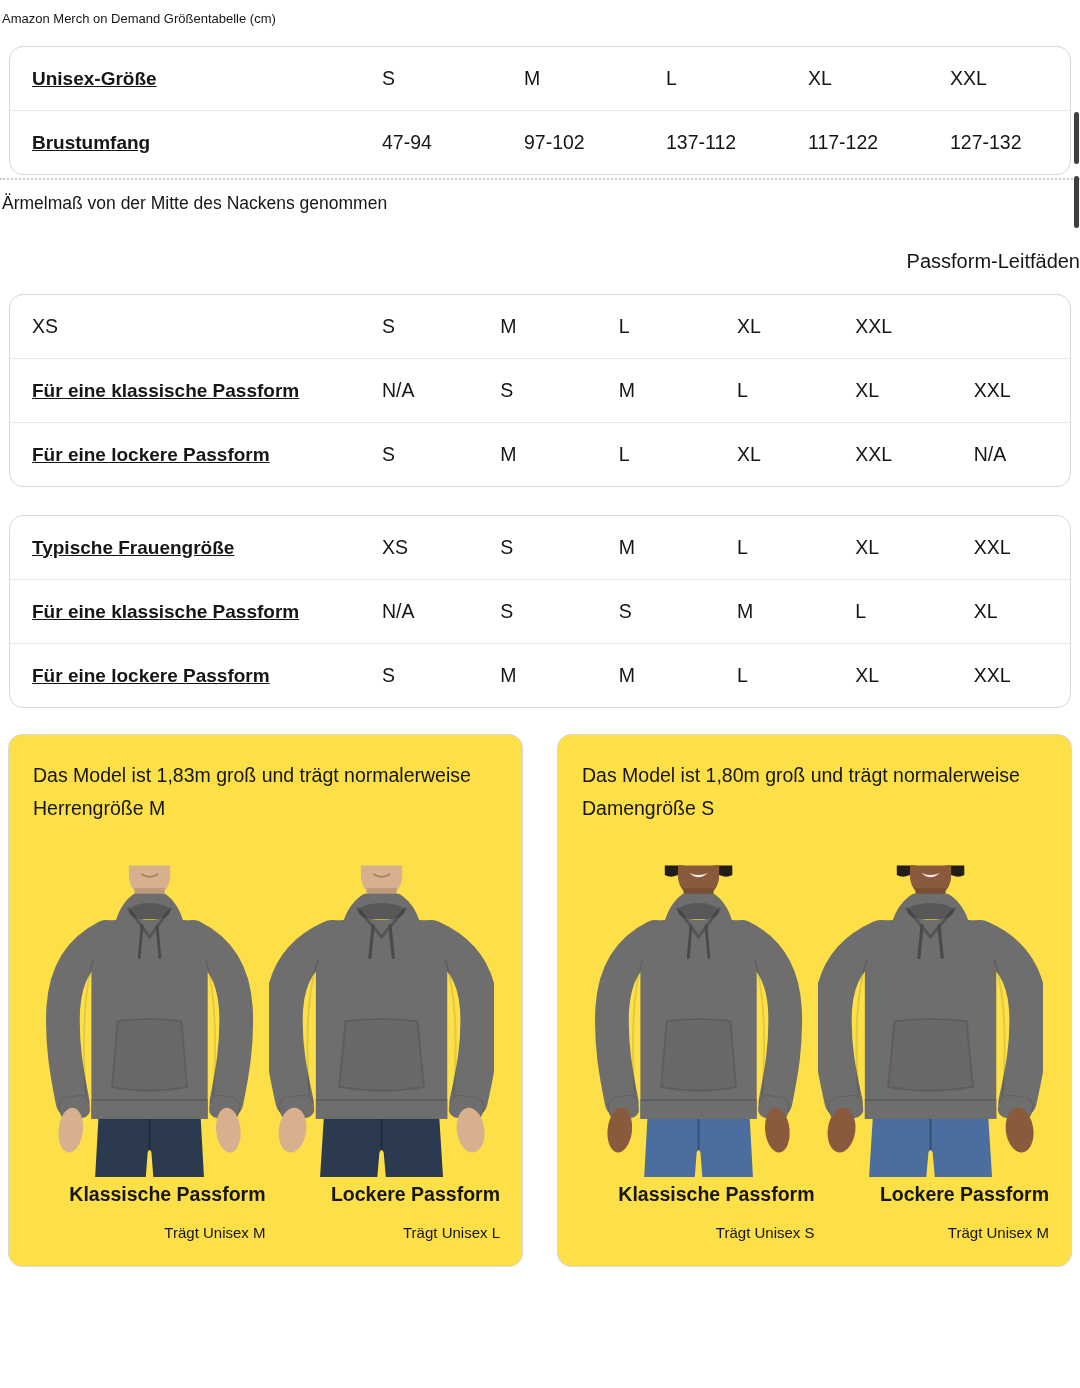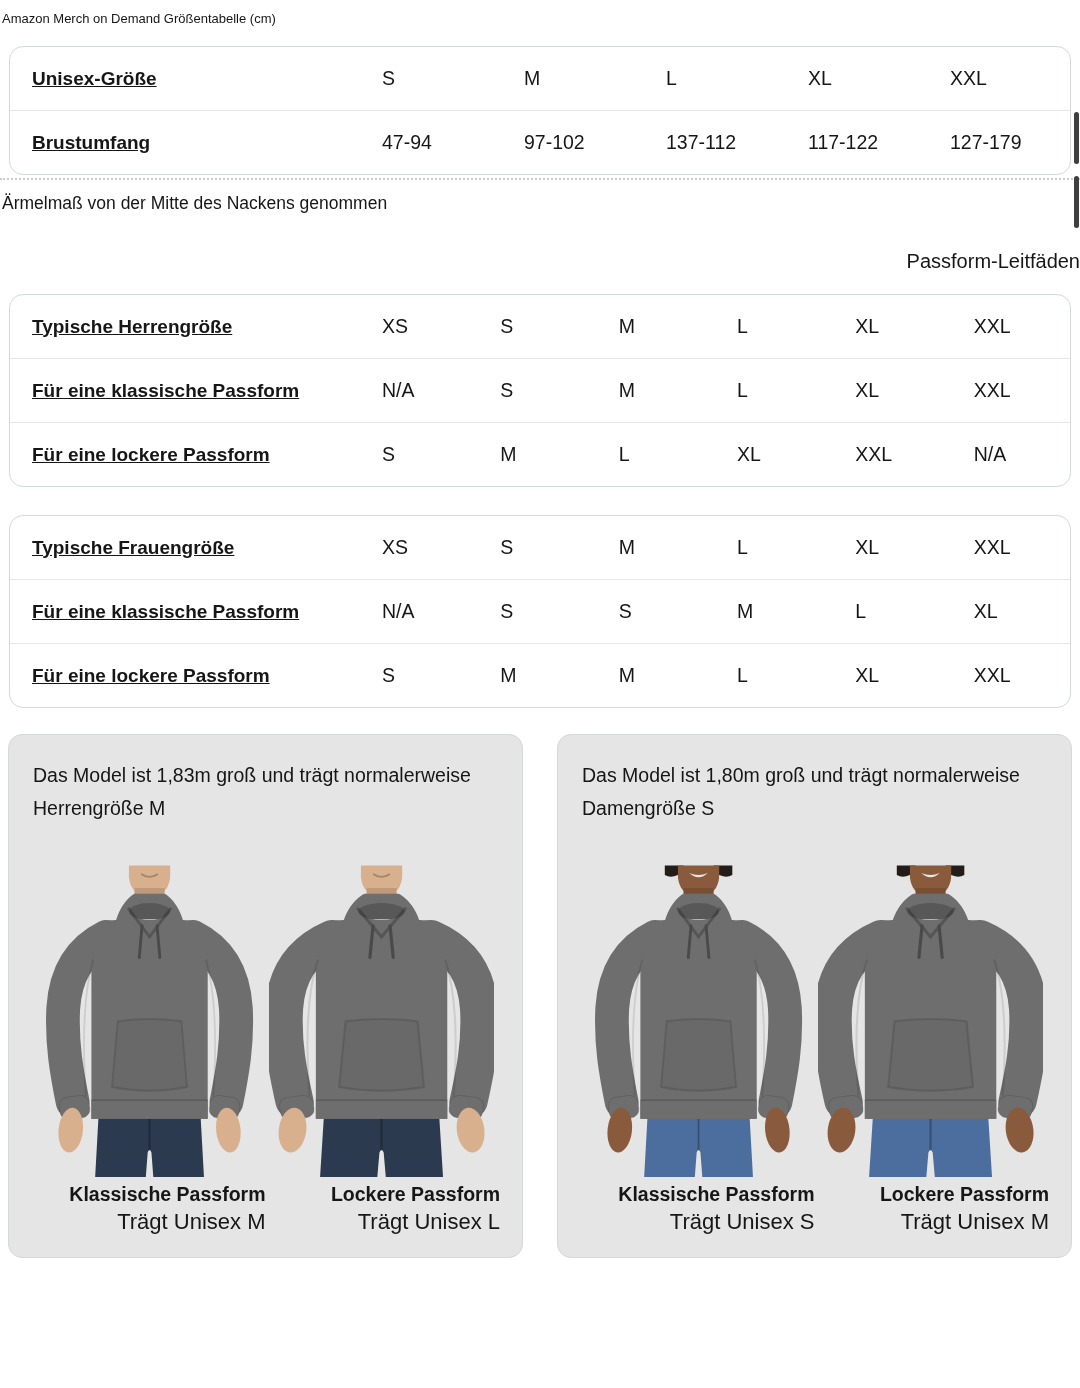--- a/index.html
+++ b/index.html
@@ -42,30 +42,30 @@
   .cards{
     display:flex;gap:34px;margin:26px 8px 0 8px;
   }
   .model-card{
     flex:1 1 0;
     border:1px solid var(--border,#d5d9d9);
     border-radius:14px;
     min-height:524px;
     padding:24px 22px 20px 22px;
     box-sizing:border-box;
-    background:#e5e5e5;
+    background:#fde047;
   }
   .model-desc{font-size:19.5px;line-height:33px;margin:0 0 12px 2px;}
   .figures-row{display:flex;justify-content:center;gap:6px;}
   .figure{width:48%;height:340px;}
   .figure svg{display:block;width:100%;height:100%;}
   .captions-row{display:flex;margin-top:4px;}
   .caption{width:50%;text-align:right;}
   .caption .fit-label{font-weight:700;font-size:19.5px;line-height:27px;}
-  .caption .size-label{font-size:22px;line-height:27px;}
+  .caption .size-label{font-size:15px;line-height:27px;margin-top:11px;}
   .scroll-thumb{
     position:absolute;right:1px;width:5px;border-radius:3px;
     background:var(--scrollbar,#3f3f3f);
   }
   #thumb1{top:112px;height:52px;}
   #thumb2{top:176px;height:52px;}
 </style>
 </head>
 <body>
 
@@ -79,33 +79,32 @@
     <div class="tval">L</div>
     <div class="tval">XL</div>
     <div class="tval">XXL</div>
   </div>
   <div class="trow">
     <div class="tlabel">Brustumfang</div>
     <div class="tval">47-94</div>
     <div class="tval">97-102</div>
     <div class="tval">137-112</div>
     <div class="tval">117-122</div>
-    <div class="tval">127-179</div>
+    <div class="tval">127-132</div>
   </div>
 </div>
 
 <hr class="dotted-divider">
 
 <p class="note">Ärmelmaß von der Mitte des Nackens genommen</p>
 
 <h2 class="fit-heading">Passform-Leitfäden</h2>
 
 <div class="stable t2">
   <div class="trow">
-    <div class="tlabel">Typische Herrengröße</div>
     <div class="tval">XS</div>
     <div class="tval">S</div>
     <div class="tval">M</div>
     <div class="tval">L</div>
     <div class="tval">XL</div>
     <div class="tval">XXL</div>
   </div>
   <div class="trow">
     <div class="tlabel">Für eine klassische Passform</div>
     <div class="tval">N/A</div>

